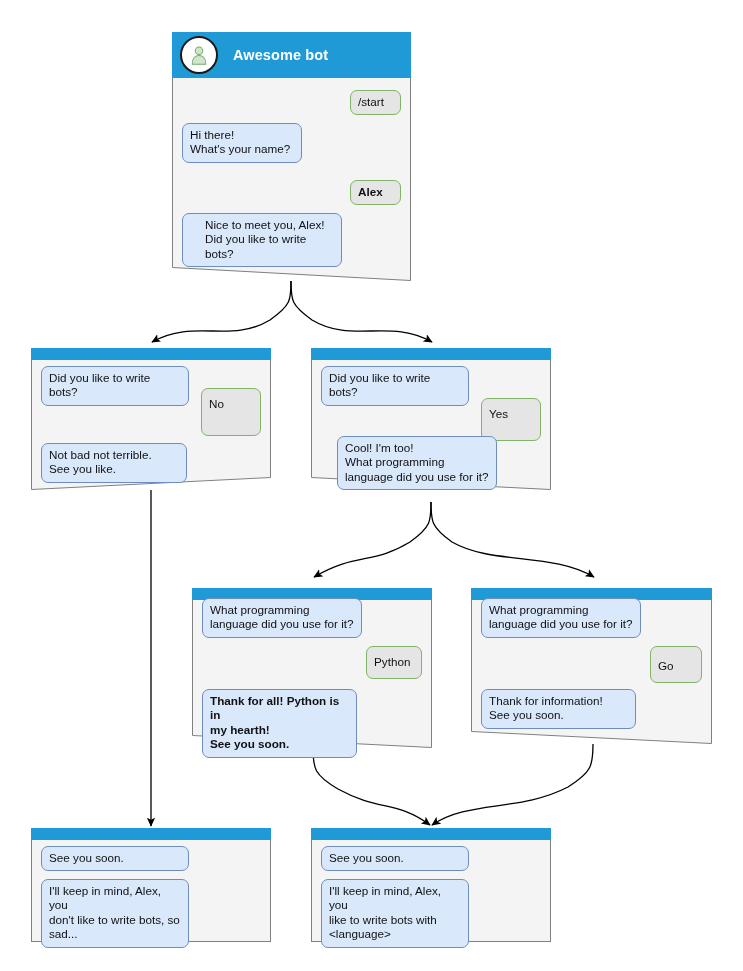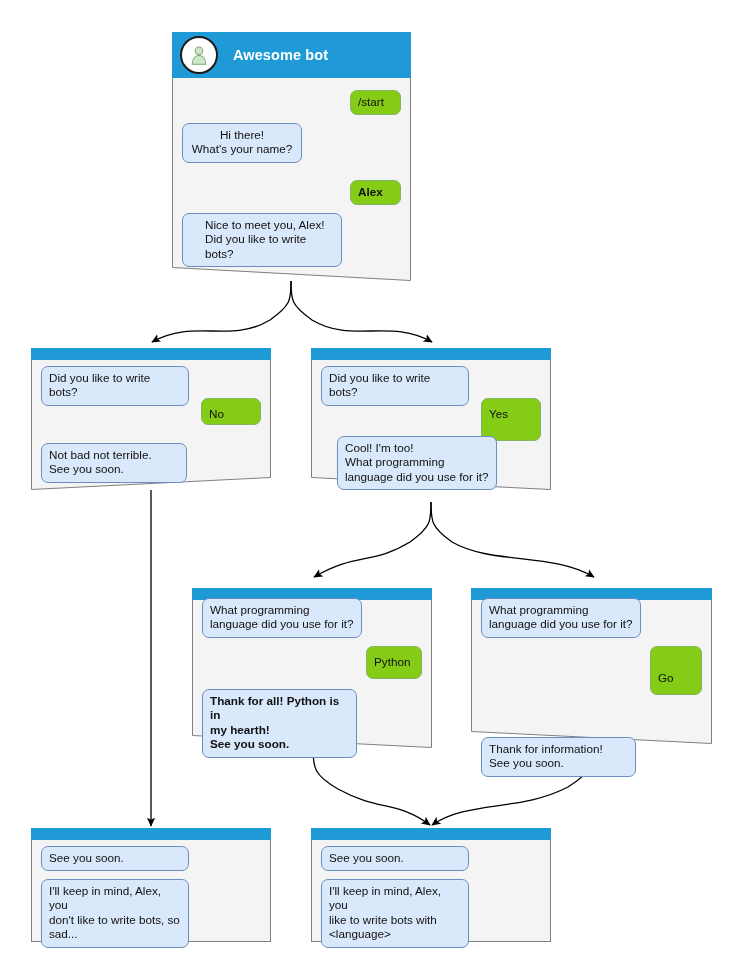--- a/index.html
+++ b/index.html
@@ -106,21 +106,21 @@
     line-height: 14.4px;
     color: #111111;
     white-space: pre-line;
   }
   .bubble.bot {
     background: #dae8fc;
     border: 1px solid #6c8ebf;
     left: 10px;
   }
   .bubble.user {
-    background: #84cc16;
+    background: #e5e5e5;
     border: 1px solid #82b366;
     right: 10px;
   }
 </style>
 </head>
 <body>
 
 <div id="canvas">
 
   <svg class="edges" viewBox="0 0 743 971">
@@ -151,39 +151,39 @@
       <div class="avatar">
         <svg width="22" height="22" viewBox="0 0 24 24">
           <circle cx="12" cy="7.4" r="4.1" fill="#cfe6cb" stroke="#7aa870" stroke-width="1.1"></circle>
           <path d="M4.6,22 C4.6,15.6 8.0,12.6 12,12.6 C16,12.6 19.4,15.6 19.4,22 Z" fill="#cfe6cb" stroke="#7aa870" stroke-width="1.1"></path>
         </svg>
       </div>
       <div class="bot-title">Awesome bot</div>
     </div>
     <div class="msgs">
       <div class="bubble user" style="top:12px; width:51px;">/start</div>
-      <div class="bubble bot" style="top:45px; width:120px;text-align:center;">Hi there!
+      <div class="bubble bot" style="top:45px; width:120px;">Hi there!
 What's your name?</div>
       <div class="bubble user" style="top:102px; width:51px;font-weight:bold;">Alex</div>
       <div class="bubble bot" style="top:135px; width:160px;padding-left:22px;">Nice to meet you, Alex!
 Did you like to write bots?</div>
     </div>
   </div>
 
   <div class="node slant-l" style="left:31px; top:348px; width:240px; height:142px;">
     <div class="shape"></div>
     <svg class="outline" viewBox="0 0 240 142" preserveAspectRatio="none">
       <path d="M0.5,0.5 L239.5,0.5 L239.5,129.5 L0.5,141.5 Z" fill="none" stroke="#808080" stroke-width="1" vector-effect="non-scaling-stroke"></path>
     </svg>
     <div class="header"></div>
     <div class="msgs">
       <div class="bubble bot" style="top:6px; width:148px;">Did you like to write bots?</div>
-      <div class="bubble user" style="top:38px; width:60px; padding-top:8px; padding-bottom:3px;">No</div>
+      <div class="bubble user" style="top:28px; width:60px; padding-top:8px; padding-bottom:24px;">No</div>
       <div class="bubble bot" style="top:83px; width:146px;">Not bad not terrible.
-See you soon.</div>
+See you like.</div>
     </div>
   </div>
 
   <div class="node slant-r" style="left:311px; top:348px; width:240px; height:142px;">
     <div class="shape"></div>
     <svg class="outline" viewBox="0 0 240 142" preserveAspectRatio="none">
       <path d="M0.5,0.5 L239.5,0.5 L239.5,141.5 L0.5,129.5 Z" fill="none" stroke="#808080" stroke-width="1" vector-effect="non-scaling-stroke"></path>
     </svg>
     <div class="header"></div>
     <div class="msgs">
@@ -213,22 +213,22 @@
 
   <div class="node slant-r" style="left:471px; top:588px; width:241px; height:156px;">
     <div class="shape"></div>
     <svg class="outline" viewBox="0 0 241 156" preserveAspectRatio="none">
       <path d="M0.5,0.5 L240.5,0.5 L240.5,155.5 L0.5,143.5 Z" fill="none" stroke="#808080" stroke-width="1" vector-effect="non-scaling-stroke"></path>
     </svg>
     <div class="header"></div>
     <div class="msgs">
       <div class="bubble bot" style="top:-2px; width:160px;">What programming
 language did you use for it?</div>
-      <div class="bubble user" style="top:46px; width:52px; padding-top:24px; padding-bottom:9px;">Go</div>
-      <div class="bubble bot" style="top:89px; width:155px;margin-top:48px;">Thank for information!
+      <div class="bubble user" style="top:46px; width:52px; padding-top:12px; padding-bottom:9px;">Go</div>
+      <div class="bubble bot" style="top:89px; width:155px;">Thank for information!
 See you soon.</div>
     </div>
   </div>
 
   <div class="node" style="left:31px; top:828px; width:240px; height:114px;">
     <div class="shape"></div>
     <div class="header"></div>
     <div class="msgs">
       <div class="bubble bot" style="top:6px; width:148px;">See you soon.</div>
       <div class="bubble bot" style="top:39px; width:148px;">I'll keep in mind, Alex, you

